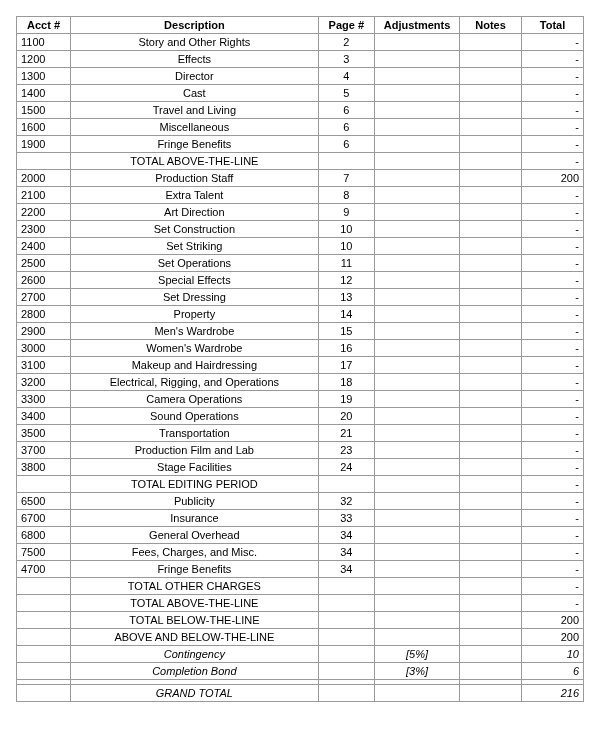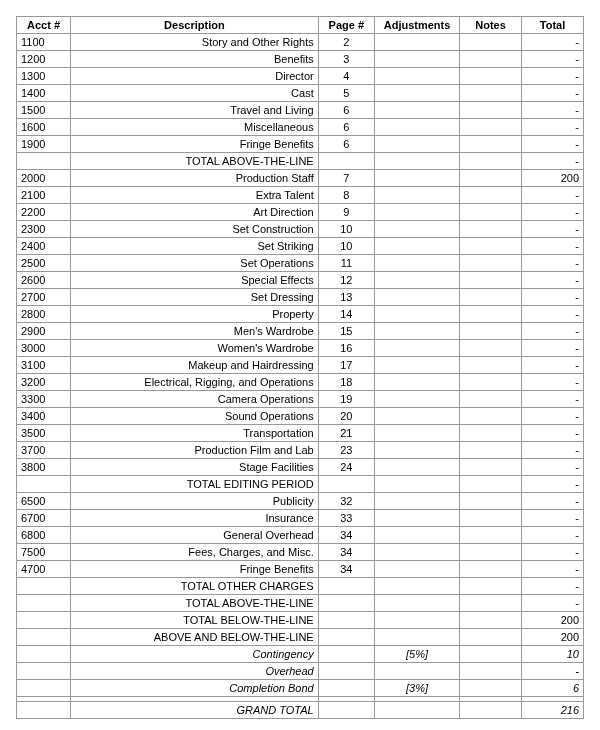--- a/index.html
+++ b/index.html
@@ -21,21 +21,21 @@
     .budget-table th {
       text-align: center;
       font-weight: bold;
       background: #fff;
     }
     .budget-table td.acct {
       text-align: left;
       white-space: nowrap;
     }
     .budget-table td.desc {
-      text-align: right;
+      text-align: center;
     }
     .budget-table td.page {
       text-align: center;
     }
     .budget-table td.adj {
       text-align: center;
     }
     .budget-table td.notes {
       text-align: center;
     }
@@ -74,21 +74,21 @@
   <tr>
         <td class="acct">1100</td>
         <td class="desc">Story and Other Rights</td>
         <td class="page">2</td>
         <td class="adj"></td>
         <td class="notes"></td>
         <td class="total">-</td>
       </tr>
       <tr>
         <td class="acct">1200</td>
-        <td class="desc">Benefits</td>
+        <td class="desc">Effects</td>
         <td class="page">3</td>
         <td class="adj"></td>
         <td class="notes"></td>
         <td class="total">-</td>
       </tr>
       <tr>
         <td class="acct">1300</td>
         <td class="desc">Director</td>
         <td class="page">4</td>
         <td class="adj"></td>
@@ -359,28 +359,20 @@
         <td class="notes"></td>
         <td class="total">200</td>
       </tr>
       <tr class="italic-row">
         <td class="acct"></td>
         <td class="desc">Contingency</td>
         <td class="page"></td>
         <td class="adj">[5%]</td>
         <td class="notes"></td>
         <td class="total">10</td>
-      </tr>
-      <tr class="italic-row">
-        <td class="acct"></td>
-        <td class="desc">Overhead</td>
-        <td class="page"></td>
-        <td class="adj"></td>
-        <td class="notes"></td>
-        <td class="total">-</td>
       </tr>
       <tr class="italic-row">
         <td class="acct"></td>
         <td class="desc">Completion Bond</td>
         <td class="page"></td>
         <td class="adj">[3%]</td>
         <td class="notes"></td>
         <td class="total">6</td>
       </tr>
       <tr>

